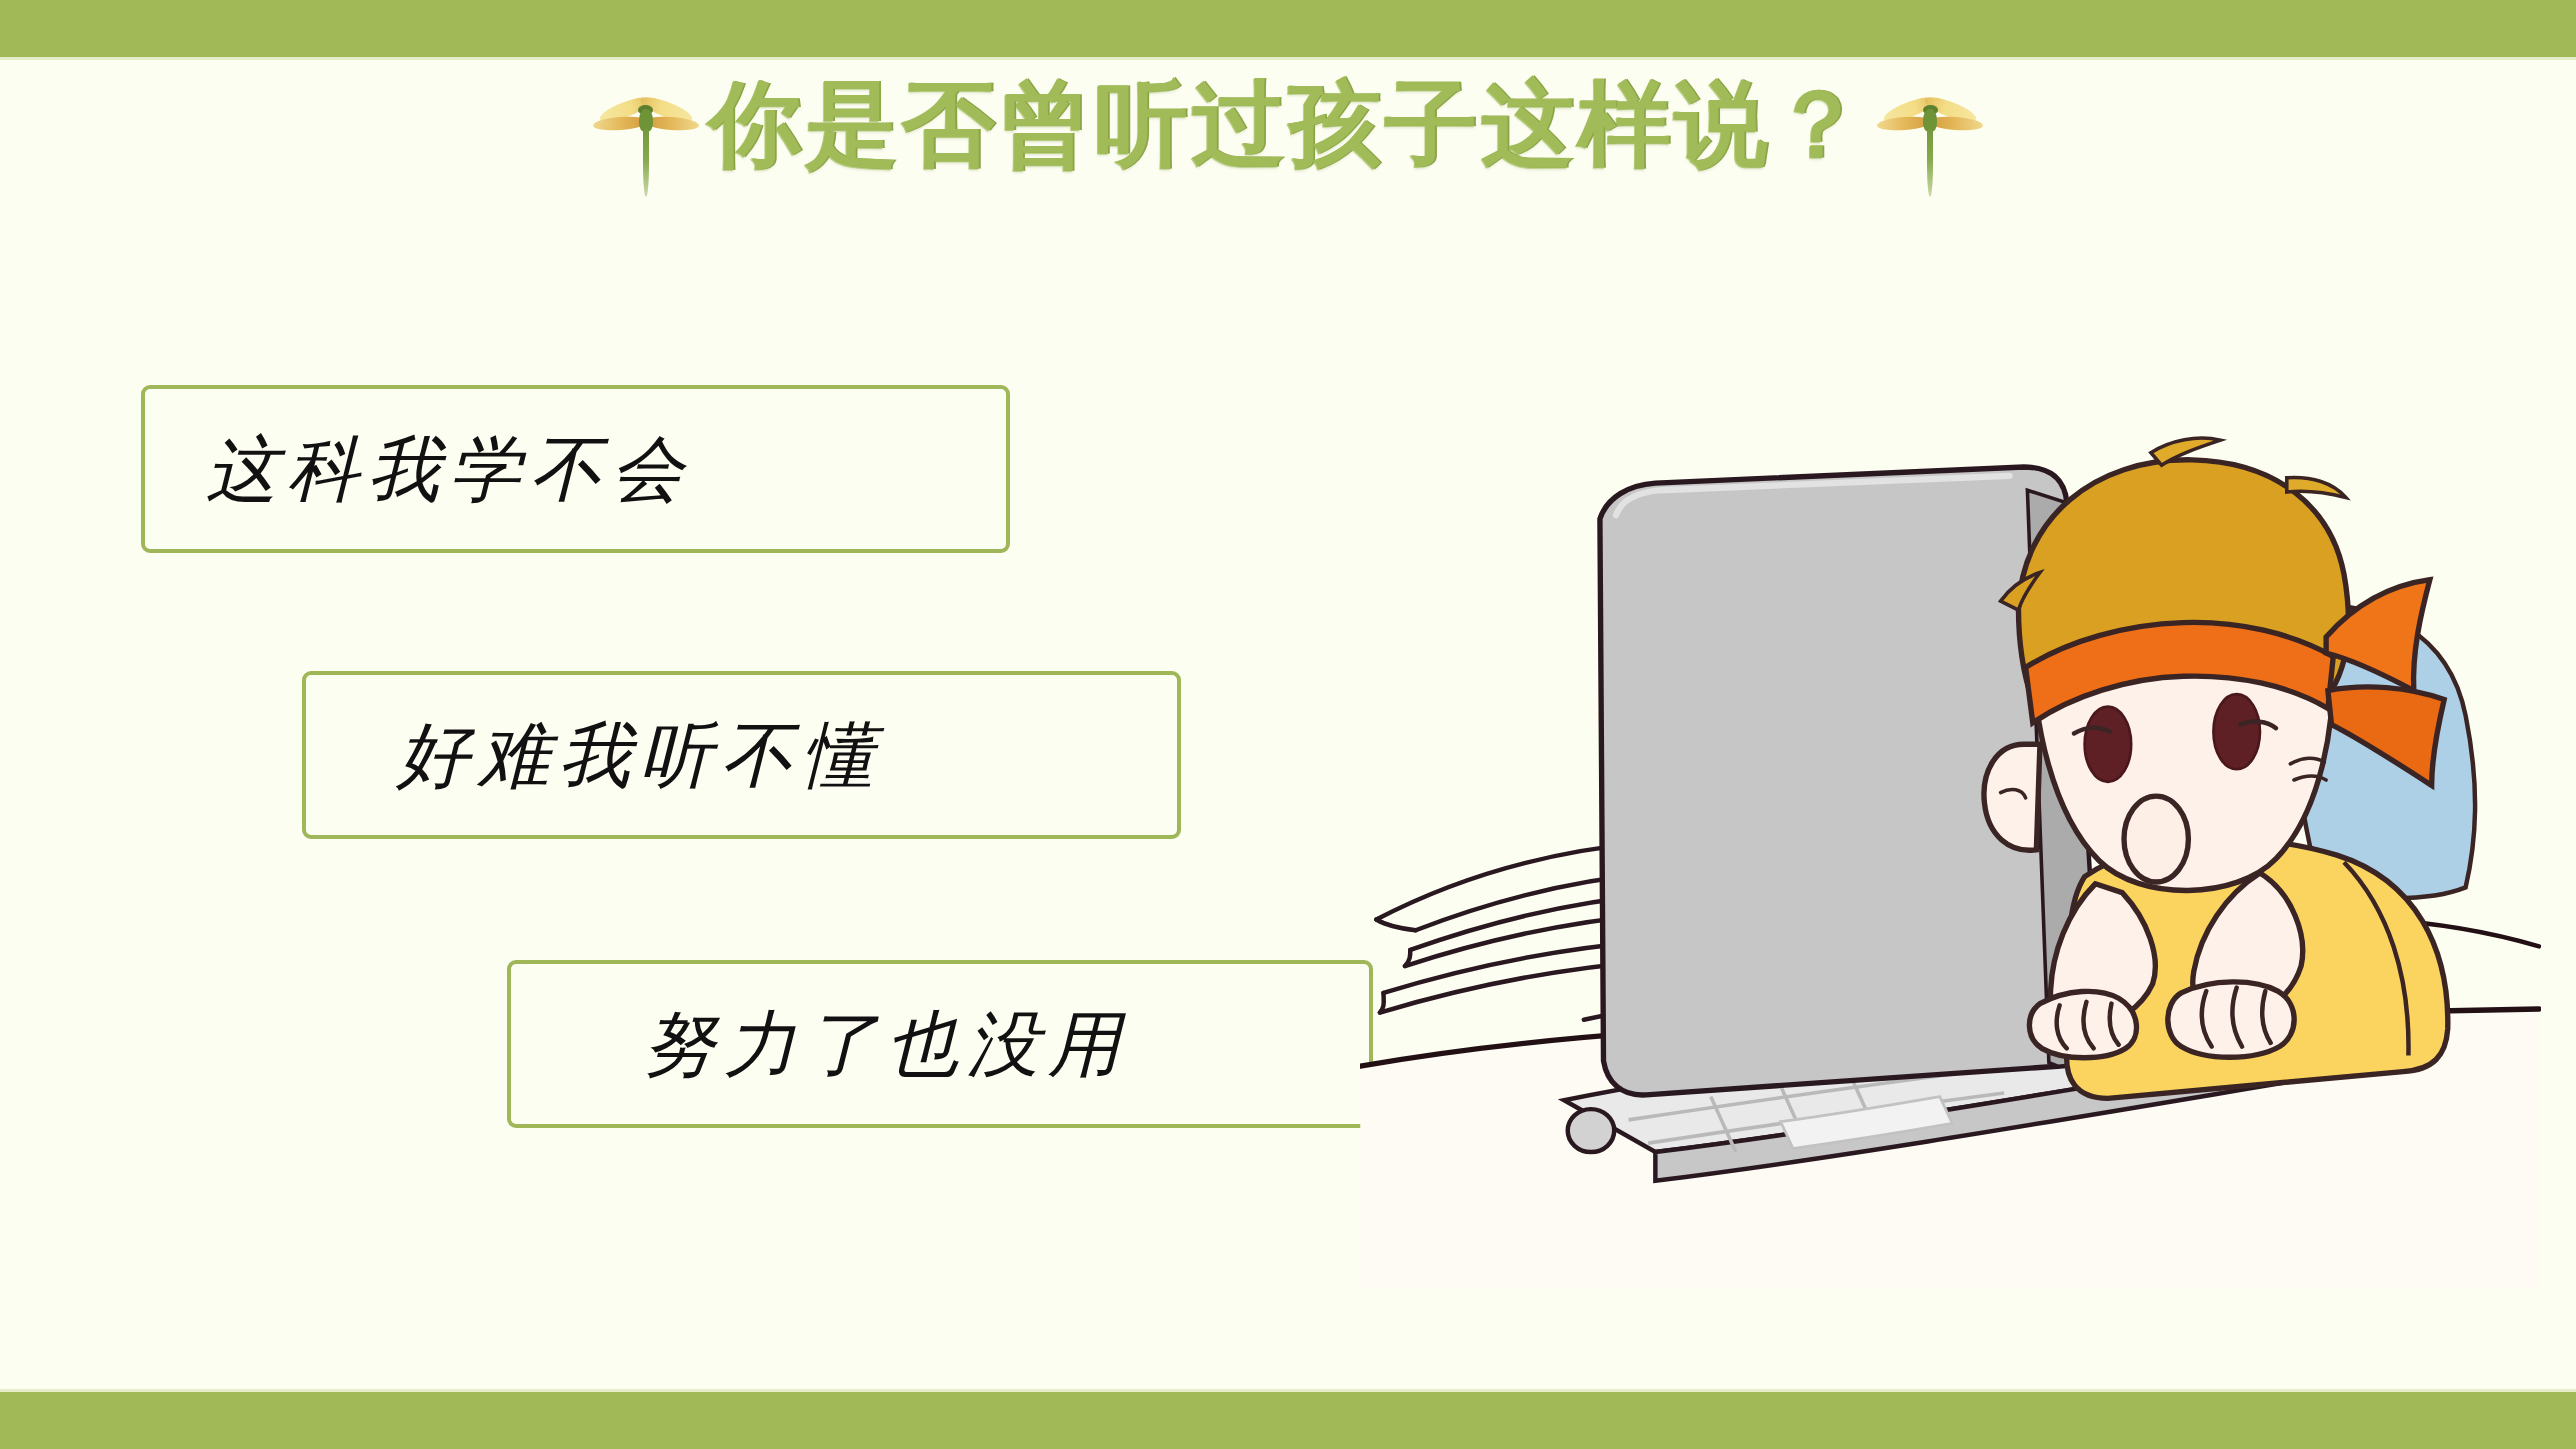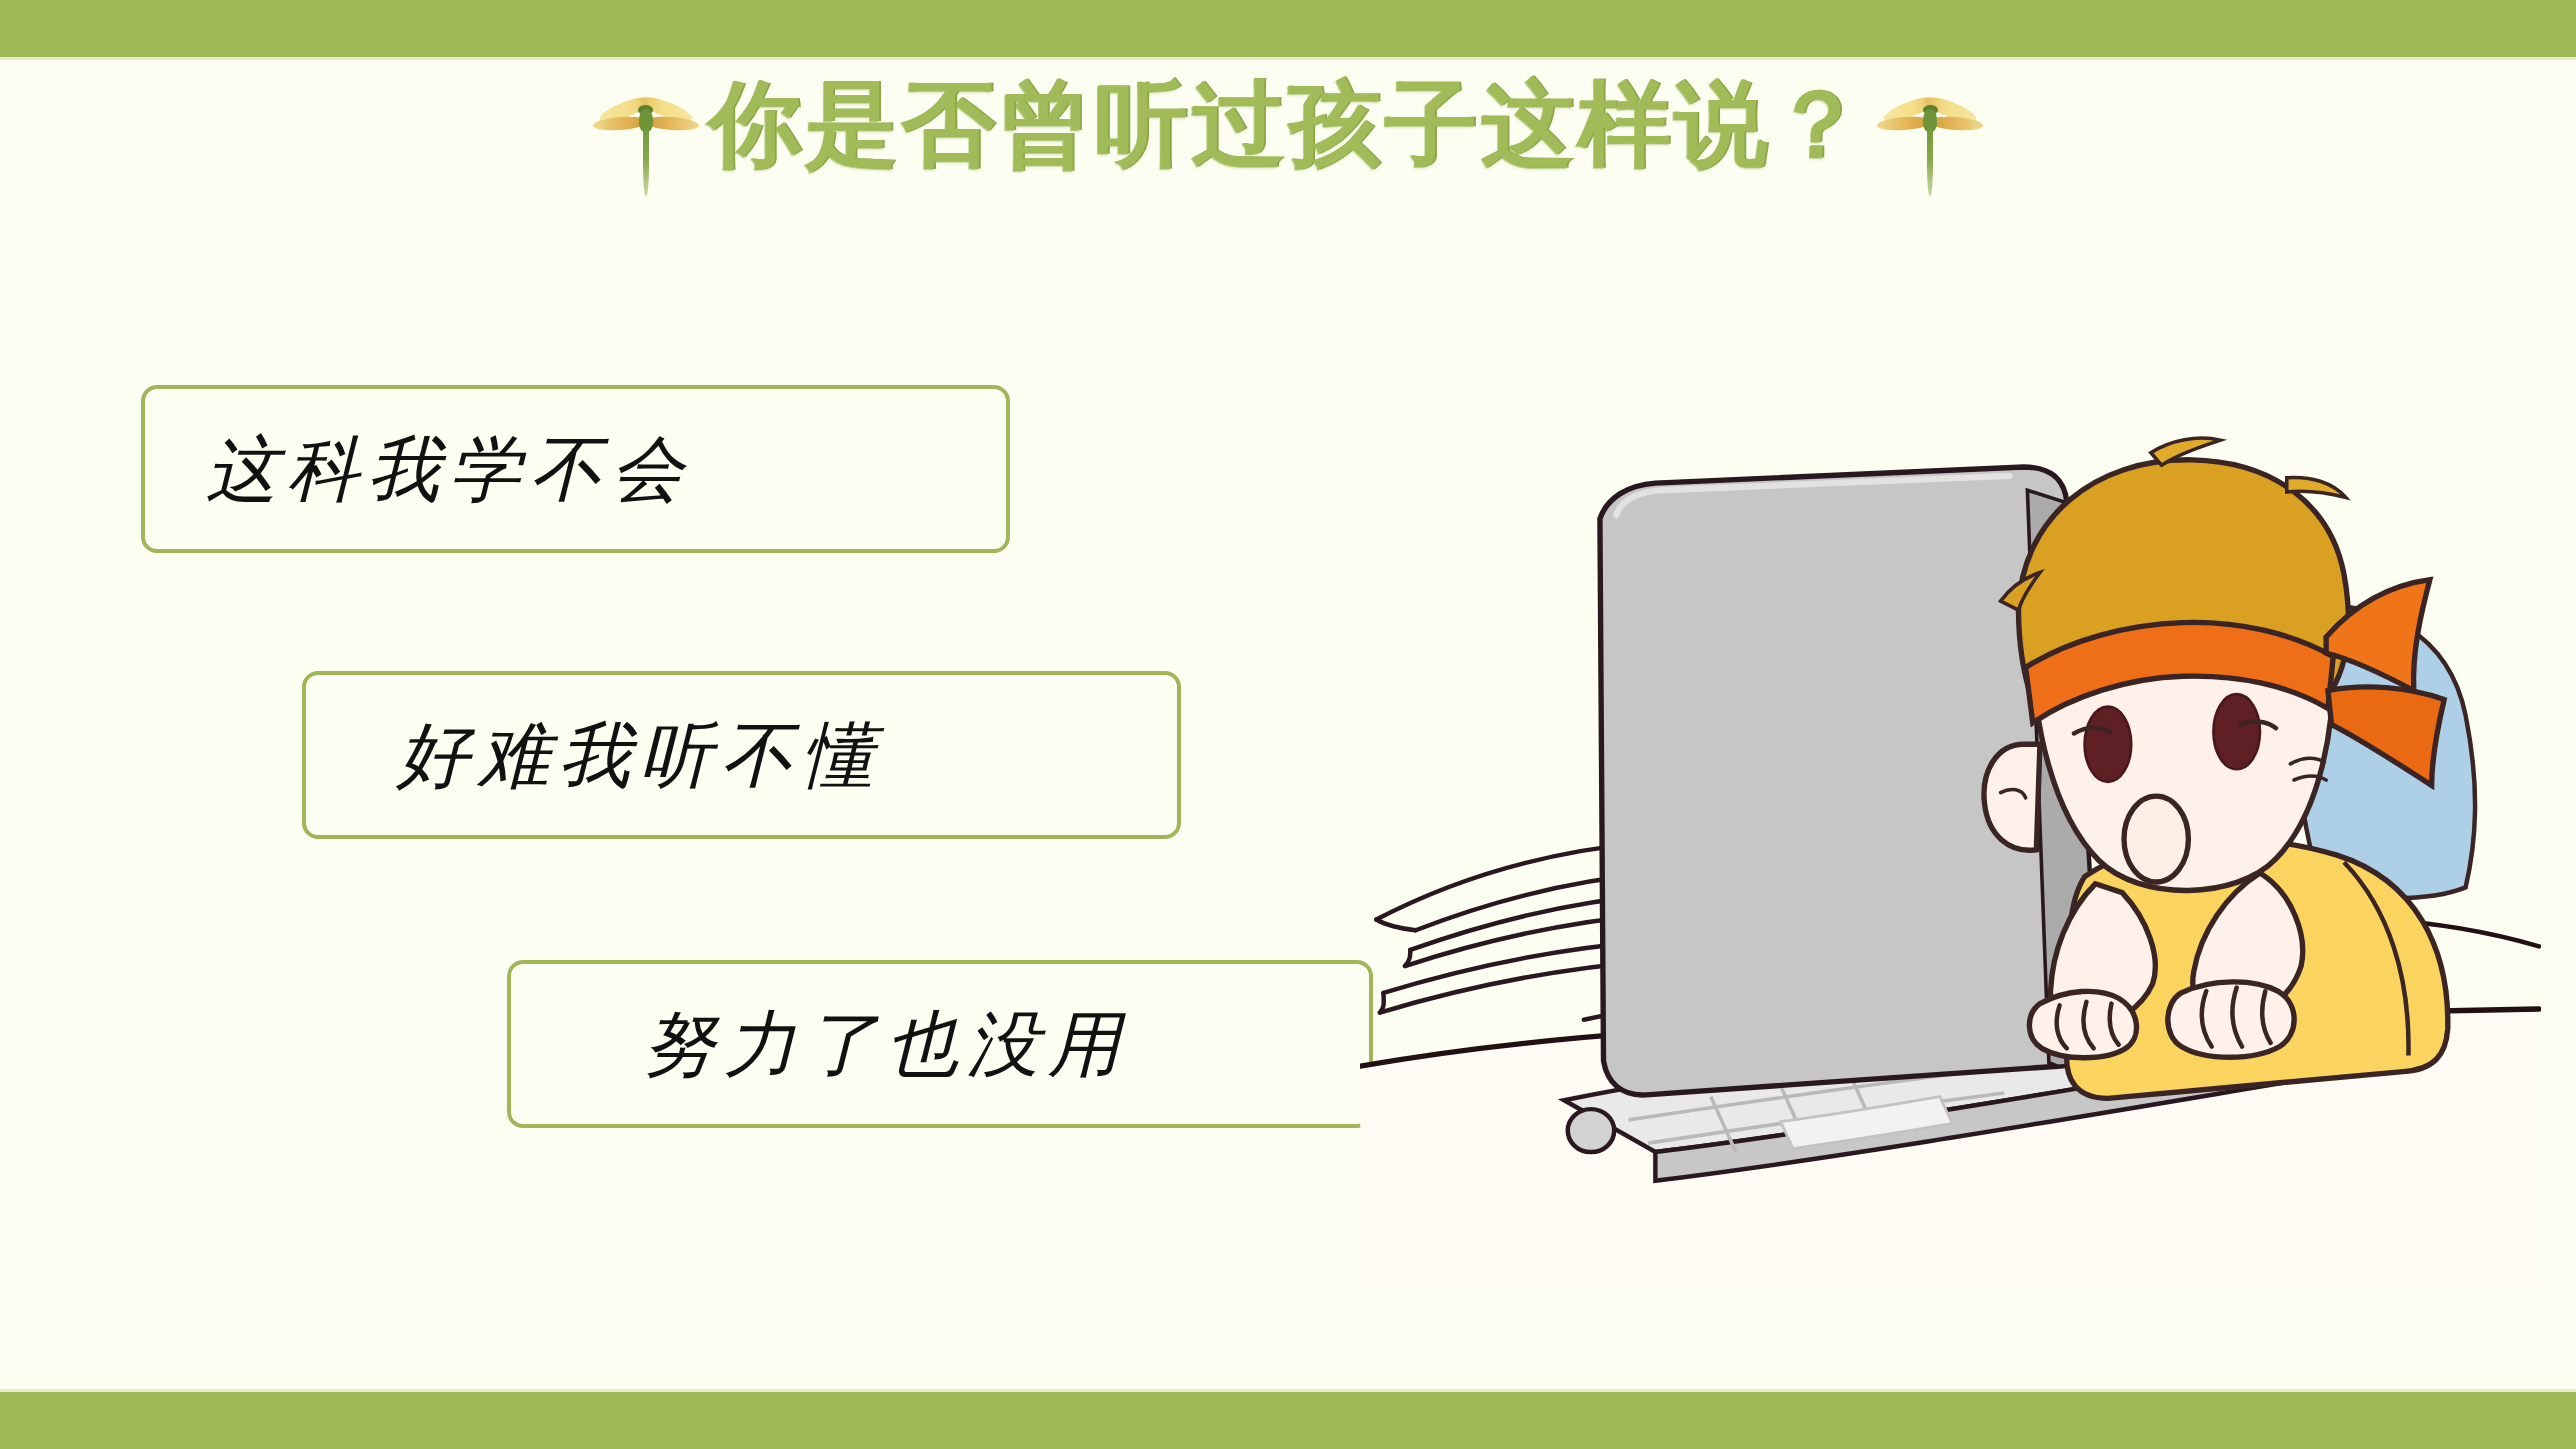--- a/index.html
+++ b/index.html
@@ -123,21 +123,21 @@
     margin-left: -3.1px;
     background: linear-gradient(180deg, #74993c 0%, #87a94d 45%, #cdd9a8 100%);
     border-radius: 2.7px 2.7px 50% 50%;
   }
 
   
   .quote-box {
     position: absolute;
     box-sizing: border-box;
     border: 4.5px solid #9fb659;
-    border-radius: 16px;
+    border-radius: 9px;
     background: #fdfef2;
     display: flex;
     align-items: center;
   }
   .quote-text {
     font-family: "DejaVu Serif", "Liberation Serif", serif;
     font-size: 72px;
     font-style: italic;
     color: #121010;
     letter-spacing: 9px;

